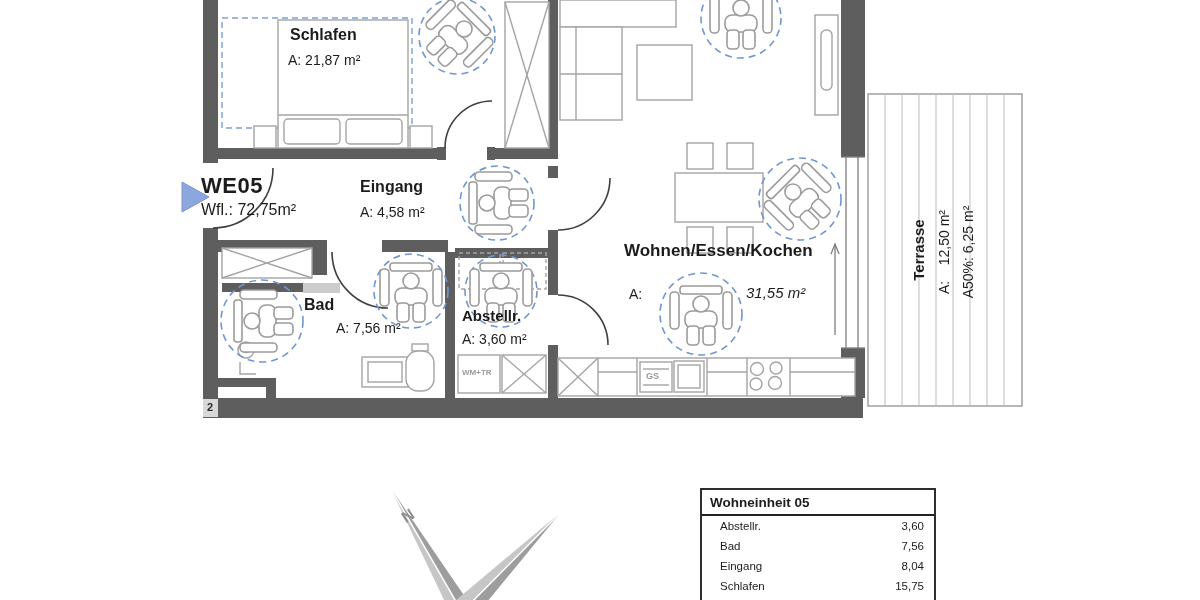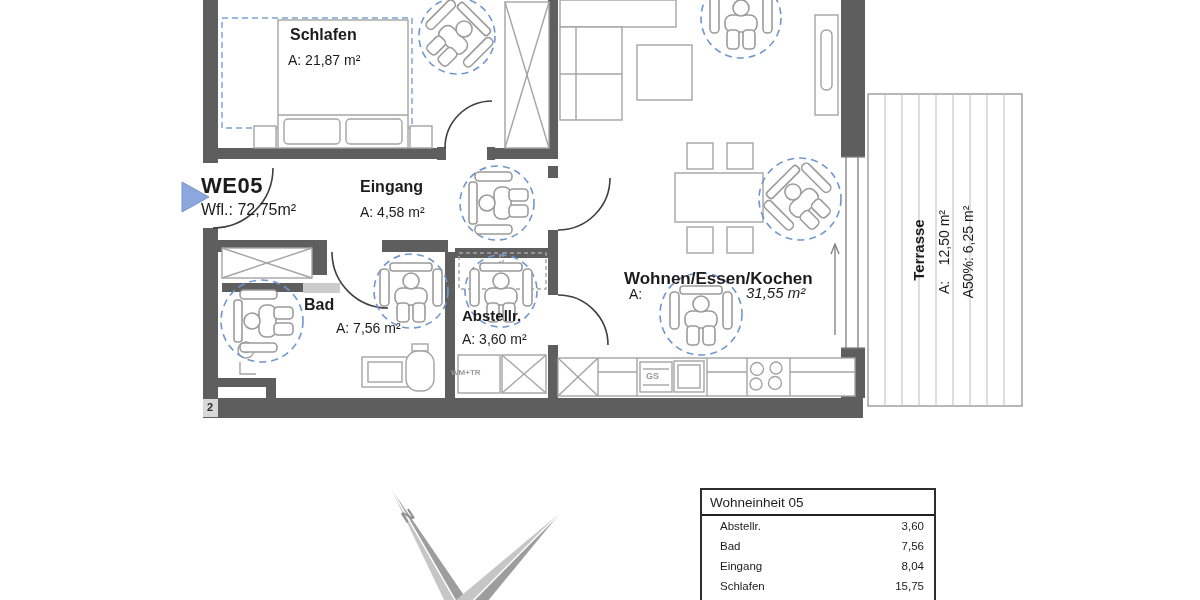--- a/index.html
+++ b/index.html
@@ -13,21 +13,21 @@
   .unit-area{font-size:16px;}
   .big-name{font-weight:bold;font-size:17px;}
   .rot{transform:translate(-50%,-50%) rotate(-90deg);}
   .appl{color:#9a9a9a;font-weight:bold;}
   .story{background:#d8d8d8;color:#2b2b2b;font-size:11px;font-weight:bold;padding:1px 3px;}
   .north{color:#8f8f8f;font-weight:bold;font-size:16px;
          transform:translate(-50%,-50%) rotate(-33deg);}
   
   #legend{position:absolute;left:700px;top:488px;width:236px;height:122px;
           background:#fff;border:2px solid #2e2e2e;box-sizing:border-box;}
-  #legend .hdr{font-size:13.5px;font-weight:normal;padding:5px 4px 4px 8px;
+  #legend .hdr{font-size:13.5px;font-weight:bold;padding:5px 4px 4px 8px;
                border-bottom:2px solid #222;}
   #legend .trow{display:flex;justify-content:space-between;align-items:center;
                 font-size:11.5px;padding:4px 10px 4px 18px;}
 </style>
 </head>
 <body>
 
 <div id="stage">
 
 <svg id="plan-svg" width="1200" height="600" viewBox="0 0 1200 600">
@@ -239,30 +239,30 @@
 
 <span class="lbl room-name" style="left:360px;top:178px;">Eingang</span>
 <span class="lbl room-area" style="left:360px;top:205px;">A: 4,58 m²</span>
 
 <span class="lbl room-name" style="left:304px;top:296px;">Bad</span>
 <span class="lbl room-area" style="left:304px;top:321px;margin-left:32px;">A: 7,56 m²</span>
 
 <span class="lbl room-name" style="left:462px;top:308px;font-size:15px;">Abstellr.</span>
 <span class="lbl room-area" style="left:462px;top:332px;text-align:center;">A: 3,60 m²</span>
 
-<span class="lbl big-name" style="left:624px;top:270px;text-align:right;">Wohnen/Essen/Kochen</span>
+<span class="lbl big-name" style="left:624px;top:242px;text-align:right;">Wohnen/Essen/Kochen</span>
 <span class="lbl room-area" style="left:629px;top:287px;">A:</span>
 <span class="lbl room-area" style="left:746px;top:285px;font-size:15px;font-style:italic;">31,55 m²</span>
 
 <span class="lbl rot" style="left:919px;top:250px;font-weight:bold;font-size:15px;white-space:pre;">Terrasse</span>
 <span class="lbl rot" style="left:945px;top:252px;font-size:14px;white-space:pre;">A:    12,50 m²</span>
 <span class="lbl rot" style="left:969px;top:252px;font-size:14px;white-space:pre;">A50%: 6,25 m²</span>
 
 <span class="lbl appl" style="left:646px;top:372px;font-size:9px;">GS</span>
-<span class="lbl appl" style="left:451px;top:369px;font-size:8px;">WM+TR</span>
+<span class="lbl appl" style="left:462px;top:369px;font-size:8px;">WM+TR</span>
 
 <span class="lbl story" style="left:204px;top:400px;">2</span>
 <span class="lbl north" style="left:408px;top:516px;">N</span>
 
 <div id="legend">
   <div class="hdr">Wohneinheit 05</div>
   <div class="trow">
     <span>Abstellr.</span>
     <span>3,60</span>
   </div>

